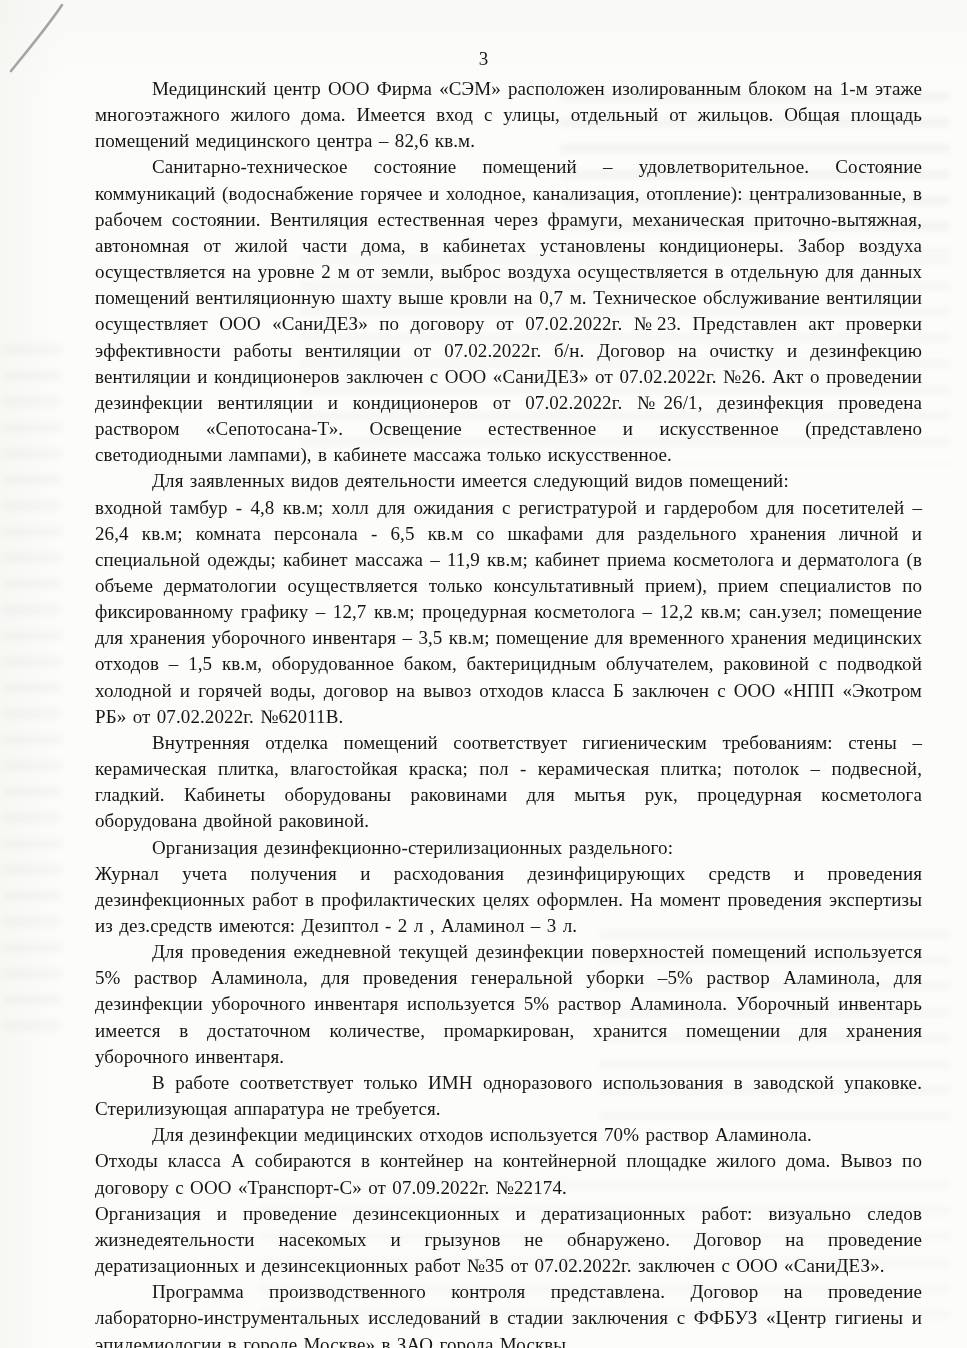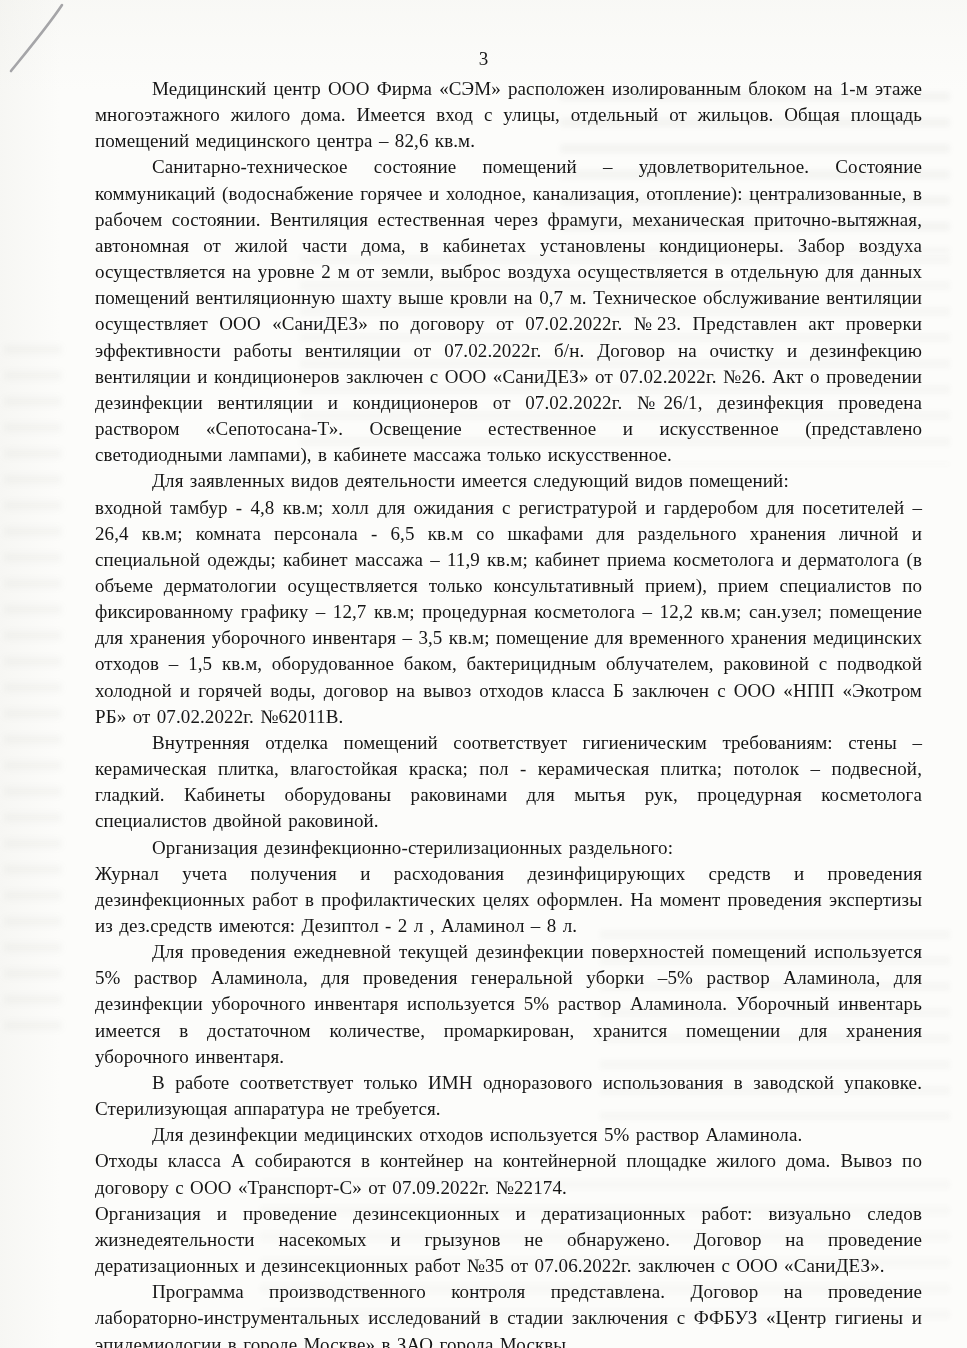--- a/index.html
+++ b/index.html
@@ -83,25 +83,25 @@
   <div class="ghost g4"></div>
   <div class="ghost g5"></div>
 
   <div class="page-number">3</div>
 
   <div class="text-block">
     <p class="para indent">Медицинский центр ООО Фирма «СЭМ» расположен изолированным блоком на 1-м этаже многоэтажного жилого дома. Имеется вход с улицы, отдельный от жильцов. Общая площадь помещений медицинского центра – 82,6 кв.м.</p>
     <p class="para indent">Санитарно-техническое состояние помещений – удовлетворительное. Состояние коммуникаций (водоснабжение горячее и холодное, канализация, отопление): централизованные, в рабочем состоянии. Вентиляция естественная через фрамуги, механическая приточно-вытяжная, автономная от жилой части дома, в кабинетах установлены кондиционеры. Забор воздуха осуществляется на уровне 2 м от земли, выброс воздуха осуществляется в отдельную для данных помещений вентиляционную шахту выше кровли на 0,7 м. Техническое обслуживание вентиляции осуществляет ООО «СаниДЕЗ» по договору от 07.02.2022г. №23. Представлен акт проверки эффективности работы вентиляции от 07.02.2022г. б/н. Договор на очистку и дезинфекцию вентиляции и кондиционеров заключен с ООО «СаниДЕЗ» от 07.02.2022г. №26. Акт о проведении дезинфекции вентиляции и кондиционеров от 07.02.2022г. №26/1, дезинфекция проведена раствором «Сепотосана-Т». Освещение естественное и искусственное (представлено светодиодными лампами), в кабинете массажа только искусственное.</p>
     <p class="para indent">Для заявленных видов деятельности имеется следующий видов помещений:</p>
     <p class="para">входной тамбур - 4,8 кв.м; холл для ожидания с регистратурой и гардеробом для посетителей – 26,4 кв.м; комната персонала -  6,5 кв.м со шкафами для раздельного хранения личной и специальной одежды;  кабинет массажа – 11,9 кв.м; кабинет приема косметолога и дерматолога (в объеме дерматологии осуществляется только консультативный прием), прием специалистов по фиксированному графику – 12,7 кв.м; процедурная косметолога – 12,2 кв.м;  сан.узел; помещение для хранения уборочного инвентаря – 3,5 кв.м; помещение для временного хранения медицинских отходов – 1,5 кв.м, оборудованное баком, бактерицидным облучателем, раковиной с подводкой холодной и горячей воды, договор на вывоз отходов класса Б заключен с ООО «НПП «Экотром РБ» от 07.02.2022г. №62011В.</p>
-    <p class="para indent">Внутренняя отделка помещений соответствует гигиеническим требованиям: стены – керамическая плитка, влагостойкая краска; пол -  керамическая плитка;  потолок – подвесной, гладкий. Кабинеты оборудованы раковинами для мытья рук, процедурная косметолога специалистов двойной раковиной.</p>
+    <p class="para indent">Внутренняя отделка помещений соответствует гигиеническим требованиям: стены – керамическая плитка, влагостойкая краска; пол -  керамическая плитка;  потолок – подвесной, гладкий. Кабинеты оборудованы раковинами для мытья рук, процедурная косметолога оборудована двойной раковиной.</p>
     <p class="para indent">Организация дезинфекционно-стерилизационных раздельного:</p>
-    <p class="para">Журнал учета получения и расходования дезинфицирующих средств и проведения дезинфекционных работ в профилактических целях оформлен. На момент проведения экспертизы из дез.средств имеются: Дезиптол  - 2 л , Аламинол – 8 л.</p>
+    <p class="para">Журнал учета получения и расходования дезинфицирующих средств и проведения дезинфекционных работ в профилактических целях оформлен. На момент проведения экспертизы из дез.средств имеются: Дезиптол  - 2 л , Аламинол – 3 л.</p>
     <p class="para indent">Для проведения ежедневной текущей дезинфекции поверхностей помещений используется 5% раствор Аламинола, для проведения генеральной уборки –5% раствор Аламинола, для дезинфекции уборочного инвентаря используется 5% раствор Аламинола. Уборочный инвентарь имеется в достаточном количестве, промаркирован, хранится помещении для хранения уборочного инвентаря.</p>
     <p class="para indent">В работе соответствует только ИМН одноразового использования в заводской упаковке. Стерилизующая аппаратура не требуется.</p>
-    <p class="para indent">Для дезинфекции медицинских отходов используется 5% раствор Аламинола.</p>
+    <p class="para indent">Для дезинфекции медицинских отходов используется 70% раствор Аламинола.</p>
     <p class="para">Отходы класса А собираются в контейнер на контейнерной площадке жилого дома. Вывоз по договору с ООО «Транспорт-С» от 07.09.2022г. №22174.</p>
-    <p class="para">Организация и проведение дезинсекционных и дератизационных работ: визуально следов жизнедеятельности насекомых и грызунов не обнаружено. Договор на проведение дератизационных и дезинсекционных работ №35 от 07.06.2022г. заключен с ООО «СаниДЕЗ».</p>
+    <p class="para">Организация и проведение дезинсекционных и дератизационных работ: визуально следов жизнедеятельности насекомых и грызунов не обнаружено. Договор на проведение дератизационных и дезинсекционных работ №35 от 07.02.2022г. заключен с ООО «СаниДЕЗ».</p>
     <p class="para indent">Программа производственного контроля представлена. Договор на проведение лабораторно-инструментальных исследований в стадии заключения с ФФБУЗ «Центр гигиены и эпидемиологии в городе Москве» в ЗАО города Москвы.</p>
 
   </div>
 
 </div>
 
 </body></html>

